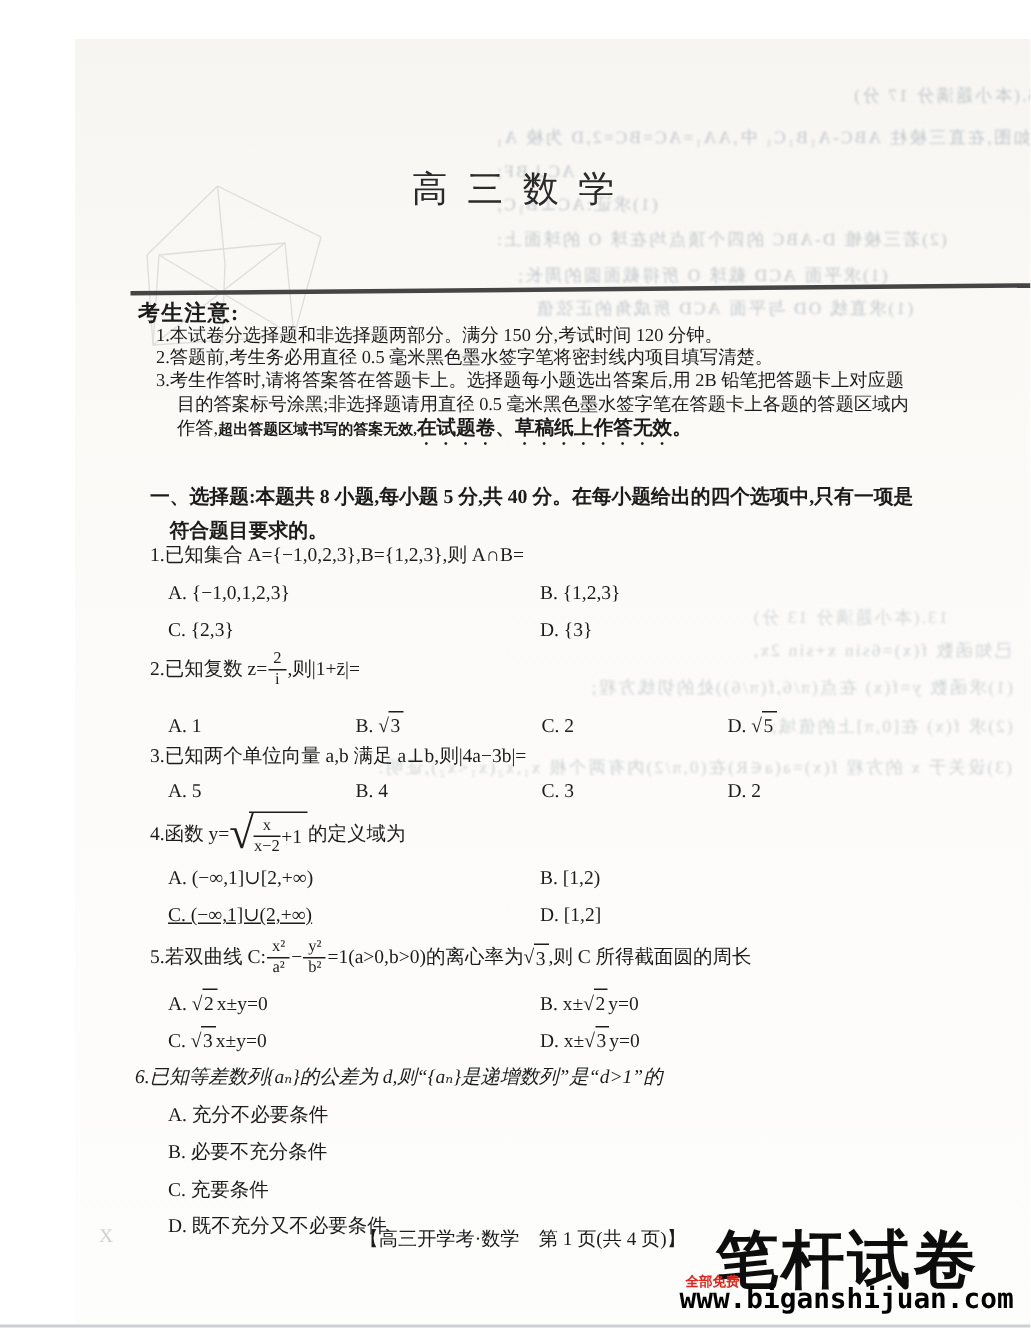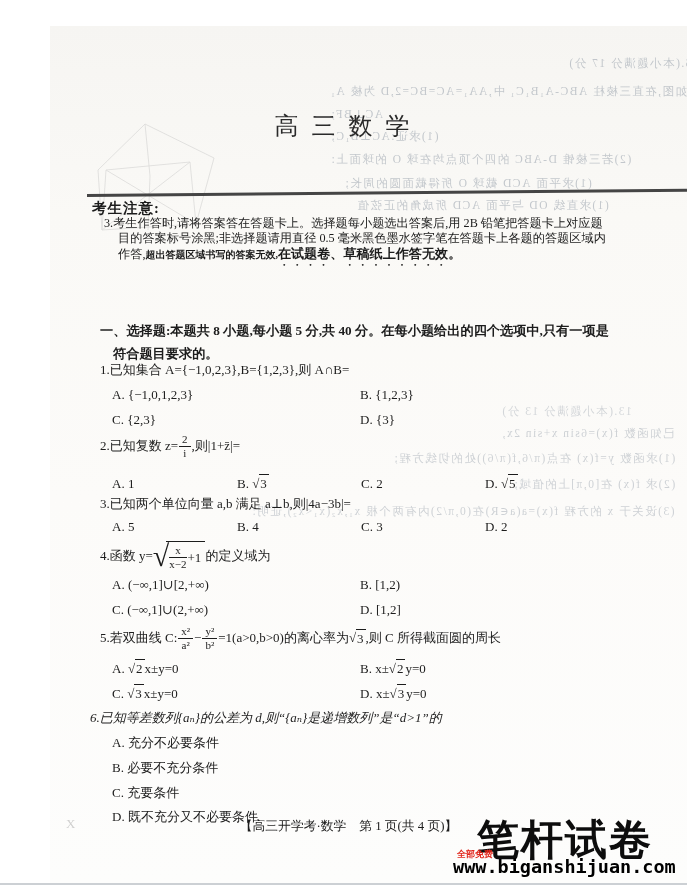--- a/index.html
+++ b/index.html
@@ -97,20 +97,22 @@
     <path d="M18 52 L108 106 M102 44 L14 112 M62 58 L60 112"></path>
     <path d="M10 52 L14 112 M126 40 L108 106"></path>
   </g>
 </svg>
 
 <div class="page-title content">高三数学</div>
 <div class="title-rule content"></div>
 
 <div class="notice-head content">考生注意:</div>
 <div class="notice content">
+  <div class="it">1.本试卷分选择题和非选择题两部分。满分 150 分,考试时间 120 分钟。</div>
+  <div class="it">2.答题前,考生务必用直径 0.5 毫米黑色墨水签字笔将密封线内项目填写清楚。</div>
   <div class="it"><span>3.考生作答时,请将答案答在答题卡上。选择题每小题选出答案后,用 2B 铅笔把答题卡上对应题目的答案标号涂黑;非选择题请用直径 0.5 毫米黑色墨水签字笔在答题卡上各题的答题区域内作答,</span><span class="nb">超出答题区域书写的答案无效,</span><span class="nd">在试题卷、草稿纸上作答无效。</span></div>
 </div>
 
 <div class="sec-header content">一、选择题:本题共 8 小题,每小题 5 分,共 40 分。在每小题给出的四个选项中,只有一项是符合题目要求的。</div>
 
 <div class="abs stem content" style="left:100px;top:361px;">1.已知集合 A={−1,0,2,3},B={1,2,3},则 A∩B=</div>
 <span class="abs opt content" style="left:112px;top:387px;">A. {−1,0,1,2,3}</span>
 <span class="abs opt content" style="left:360px;top:387px;">B. {1,2,3}</span>
 <span class="abs opt content" style="left:112px;top:412px;">C. {2,3}</span>
 <span class="abs opt content" style="left:360px;top:412px;">D. {3}</span>
@@ -141,21 +143,21 @@
       <span class="frac">
         <span class="num">x</span>
         <span class="den">x−2</span>
       </span>
       <span>+1</span>
     </span>
     <span> 的定义域为</span>
 </div>
 <span class="abs opt content" style="left:112px;top:577px;">A. (−∞,1]∪[2,+∞)</span>
 <span class="abs opt content" style="left:360px;top:577px;">B. [1,2)</span>
-<span class="abs opt content" style="left:112px;top:602px;">C. (−∞,1]∪(2,+∞)</span>
+<span class="abs opt content" style="left:112px;top:602px;text-decoration:underline;">C. (−∞,1]∪(2,+∞)</span>
 <span class="abs opt content" style="left:360px;top:602px;">D. [1,2]</span>
 
 <div class="abs stem mrow content" style="left:100px;top:621px;height:34px;">
   <span>5.若双曲线 C:</span>
     <span class="frac">
       <span class="num">x²</span>
       <span class="den">a²</span>
     </span>
     <span>−</span>
     <span class="frac">

